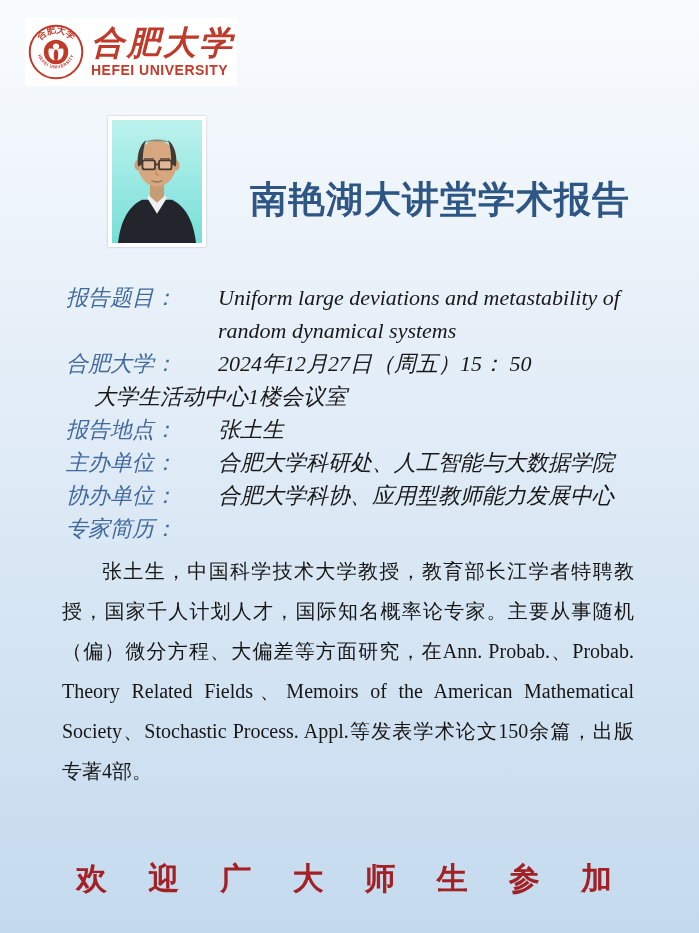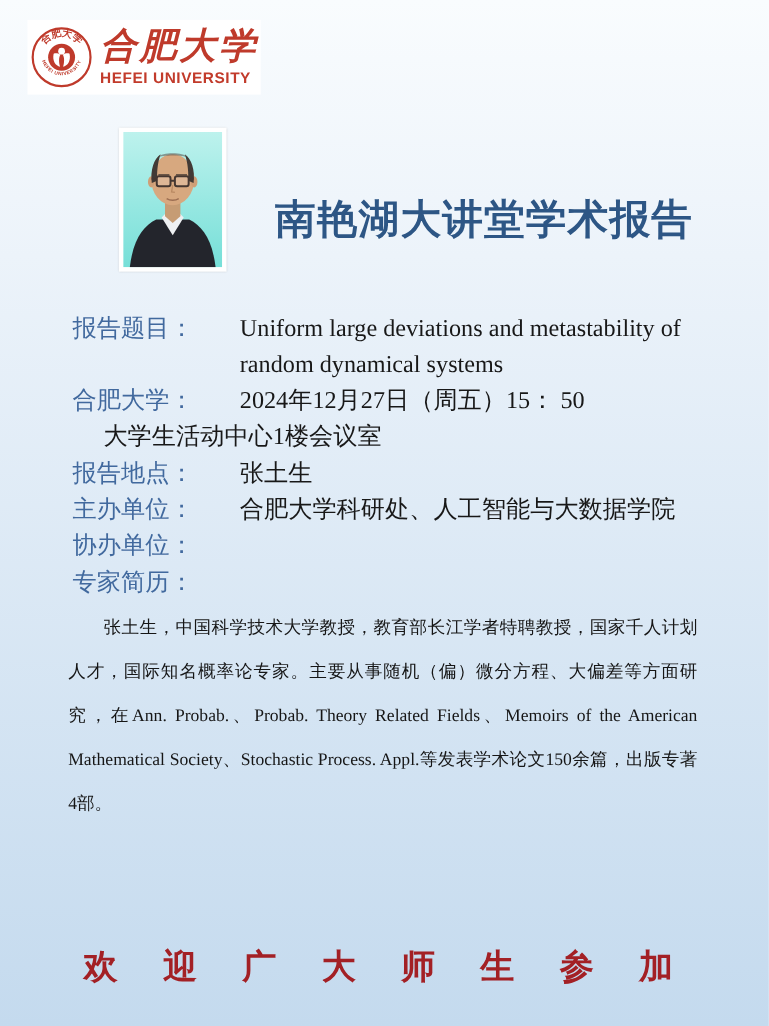--- a/index.html
+++ b/index.html
@@ -29,28 +29,28 @@
   .photo svg{display:block;width:100%;height:100%;}
 
   
   .title{
     position:absolute;left:250px;top:152px;width:390px;
     font-size:37px;font-weight:600;color:#2d5685;letter-spacing:1px;white-space:nowrap;margin-top:23px;
   }
 
   
   .fields{position:absolute;left:66px;top:281px;width:572px;}
-  .field-row{display:flex;align-items:flex-start;line-height:33px;font-size:22px;}
+  .field-row{display:flex;align-items:flex-start;line-height:33px;font-size:22px;font-style:italic;}
   .field-label{flex:0 0 124px;color:#41699e;font-weight:500;white-space:nowrap;}
   .field-value{color:#181818;margin-left:28px;}
 
   
   .bio{
     position:absolute;left:62px;top:551px;width:572px;
-    font-size:16px;line-height:40px;color:#161616;text-align:justify;text-indent:2em;
+    font-size:20px;line-height:40px;color:#161616;text-align:justify;text-indent:2em;
   }
 
   
   .footer{
     position:absolute;left:76px;top:858px;width:536px;
     display:flex;justify-content:space-between;
     font-size:31px;font-weight:bold;color:#a32025;
   }
 </style>
 </head>
@@ -139,20 +139,21 @@
     <div class="field-row">
       <span class="field-label">报告地点：</span>
       <span class="field-value">张土生</span>
     </div>
     <div class="field-row">
       <span class="field-label">主办单位：</span>
       <span class="field-value">合肥大学科研处、人工智能与大数据学院</span>
     </div>
     <div class="field-row">
       <span class="field-label">协办单位：</span>
+      <span class="field-value">合肥大学科协、应用型教师能力发展中心</span>
     </div>
     <div class="field-row">
       <span class="field-label">专家简历：</span>
       <span class="field-value"></span>
     </div>
   </div>
 
   <div class="bio">张土生，中国科学技术大学教授，教育部长江学者特聘教授，国家千人计划人才，国际知名概率论专家。主要从事随机（偏）微分方程、大偏差等方面研究，在Ann. Probab.、Probab. Theory Related Fields、Memoirs of the American Mathematical Society、Stochastic Process. Appl.等发表学术论文150余篇，出版专著4部。</div>
 
   <div class="footer">

